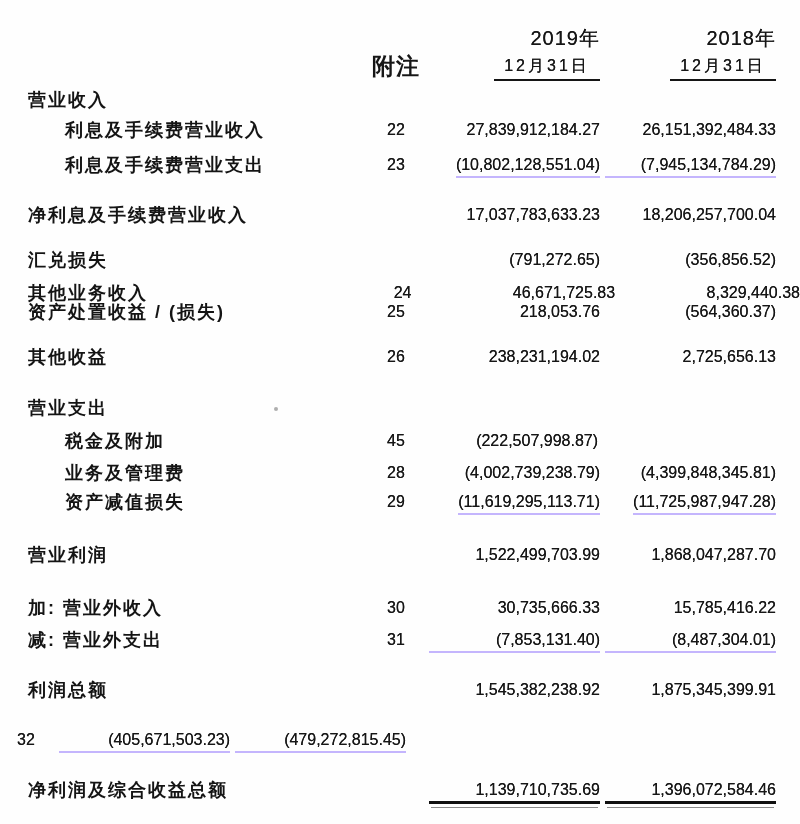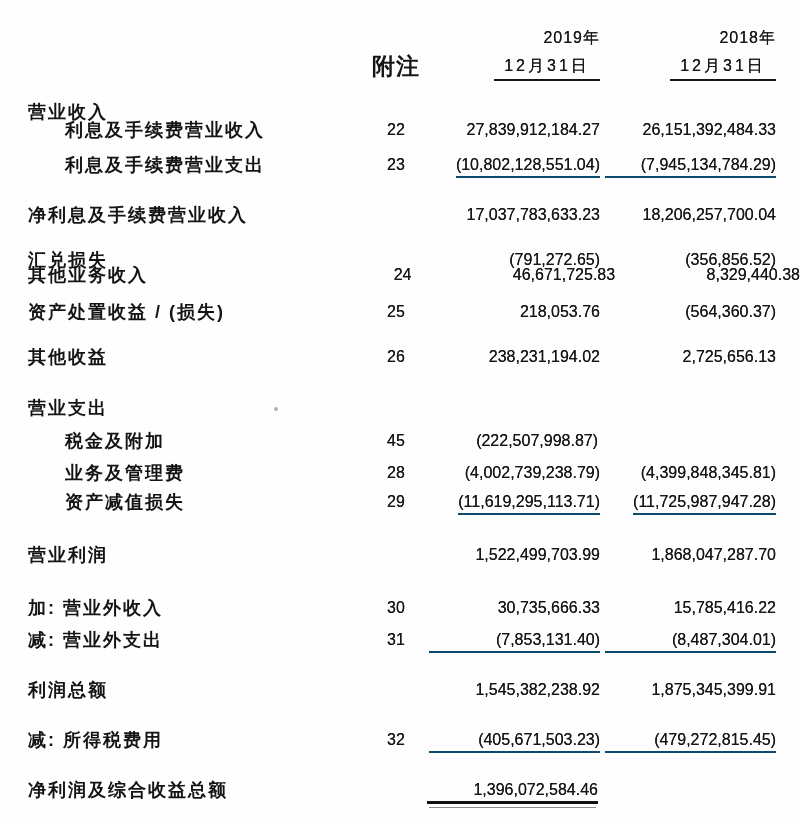--- a/index.html
+++ b/index.html
@@ -27,28 +27,28 @@
     font-size:16px;font-weight:400;
     text-shadow:0 0 .4px #222;
   }
   .c.v{
     width:178px;text-align:right;
     font-size:16px;font-weight:400;
     text-shadow:0 0 .4px #222;
   }
   .c.v.last{width:176px;}
   .val{display:inline-block;line-height:21px;padding-bottom:1px;}
-  .u1{border-bottom:2px solid #0c4a6e;}
+  .u1{border-bottom:2px solid #c4b5fd;}
   .u2{border-bottom:3px solid #101010;position:relative;}
   .u2::after{
     content:"";position:absolute;left:2px;right:2px;bottom:-7px;
     border-top:1.6px solid rgba(20,20,20,.5);
   }
   .ext{min-width:171px;text-align:right;}
-  .year{display:inline-block;font-size:16px;letter-spacing:1px;text-shadow:0 0 .4px #222;}
+  .year{display:inline-block;font-size:20px;letter-spacing:1px;text-shadow:0 0 .4px #222;}
   .udate{
     display:inline-block;font-size:16px;letter-spacing:3px;
     min-width:106px;text-align:center;
     border-bottom:2px solid #151515;padding-bottom:3px;
     line-height:21px;text-shadow:0 0 .4px #222;
   }
   .hdr .c.note{font-size:23px;font-weight:700;letter-spacing:1px;text-shadow:none;}
   .speck{
     position:absolute;left:274px;top:407px;width:4px;height:4px;
     border-radius:50%;background:#9a9a9a;opacity:.8;
@@ -75,21 +75,21 @@
     <div class="c note">附注</div>
     <div class="c v">
       <span class="udate">12月31日</span>
     </div>
     <div class="c v last">
       <span class="udate">12月31日</span>
     </div>
   </div>
 
   <div id="rows">
-      <div class="row section" style="top: 100px;">
+      <div class="row section" style="top: 88px;">
         <div class="c lbl">营业收入</div>
         <div class="c note"></div>
         <div class="c v"><span class="val"></span></div>
         <div class="c v last"><span class="val"></span></div>
       </div>
       <div class="row indent" style="top: 118px;">
         <div class="c lbl">利息及手续费营业收入</div>
         <div class="c note">22</div>
         <div class="c v"><span class="val">27,839,912,184.27</span></div>
         <div class="c v last"><span class="val">26,151,392,484.33</span></div>
@@ -105,21 +105,21 @@
         <div class="c note"></div>
         <div class="c v"><span class="val">17,037,783,633.23</span></div>
         <div class="c v last"><span class="val">18,206,257,700.04</span></div>
       </div>
       <div class="row" style="top: 248px;">
         <div class="c lbl">汇兑损失</div>
         <div class="c note"></div>
         <div class="c v"><span class="val">(791,272.65)</span></div>
         <div class="c v last"><span class="val">(356,856.52)</span></div>
       </div>
-      <div class="row" style="top: 263px; gap: 11px;">
+      <div class="row" style="top: 281px; gap: 11px;">
         <div class="c lbl">其他业务收入</div>
         <div class="c note">24</div>
         <div class="c v"><span class="val">46,671,725.83</span></div>
         <div class="c v last"><span class="val">8,329,440.38</span></div>
       </div>
       <div class="row" style="top: 300px;">
         <div class="c lbl">资产处置收益 / (损失)</div>
         <div class="c note">25</div>
         <div class="c v"><span class="val">218,053.76</span></div>
         <div class="c v last"><span class="val">(564,360.37)</span></div>
@@ -171,26 +171,26 @@
         <div class="c v"><span class="val u1 ext">(7,853,131.40)</span></div>
         <div class="c v last"><span class="val u1 ext">(8,487,304.01)</span></div>
       </div>
       <div class="row" style="top: 678px;">
         <div class="c lbl">利润总额</div>
         <div class="c note"></div>
         <div class="c v"><span class="val">1,545,382,238.92</span></div>
         <div class="c v last"><span class="val">1,875,345,399.91</span></div>
       </div>
       <div class="row" style="top: 728px;">
-        <div class="c lbl">减: 所得税费用</div>
         <div class="c note">32</div>
         <div class="c v"><span class="val u1 ext">(405,671,503.23)</span></div>
         <div class="c v last"><span class="val u1 ext">(479,272,815.45)</span></div>
       </div>
       <div class="row" style="top: 778px;">
         <div class="c lbl">净利润及综合收益总额</div>
         <div class="c note"></div>
+        <div class="c v"><span class="val u2 ext">1,139,710,735.69</span></div>
         <div class="c v last"><span class="val u2 ext">1,396,072,584.46</span></div>
       </div>
     </div>
 
   <div class="speck"></div>
 </div>
 
 </body></html>

